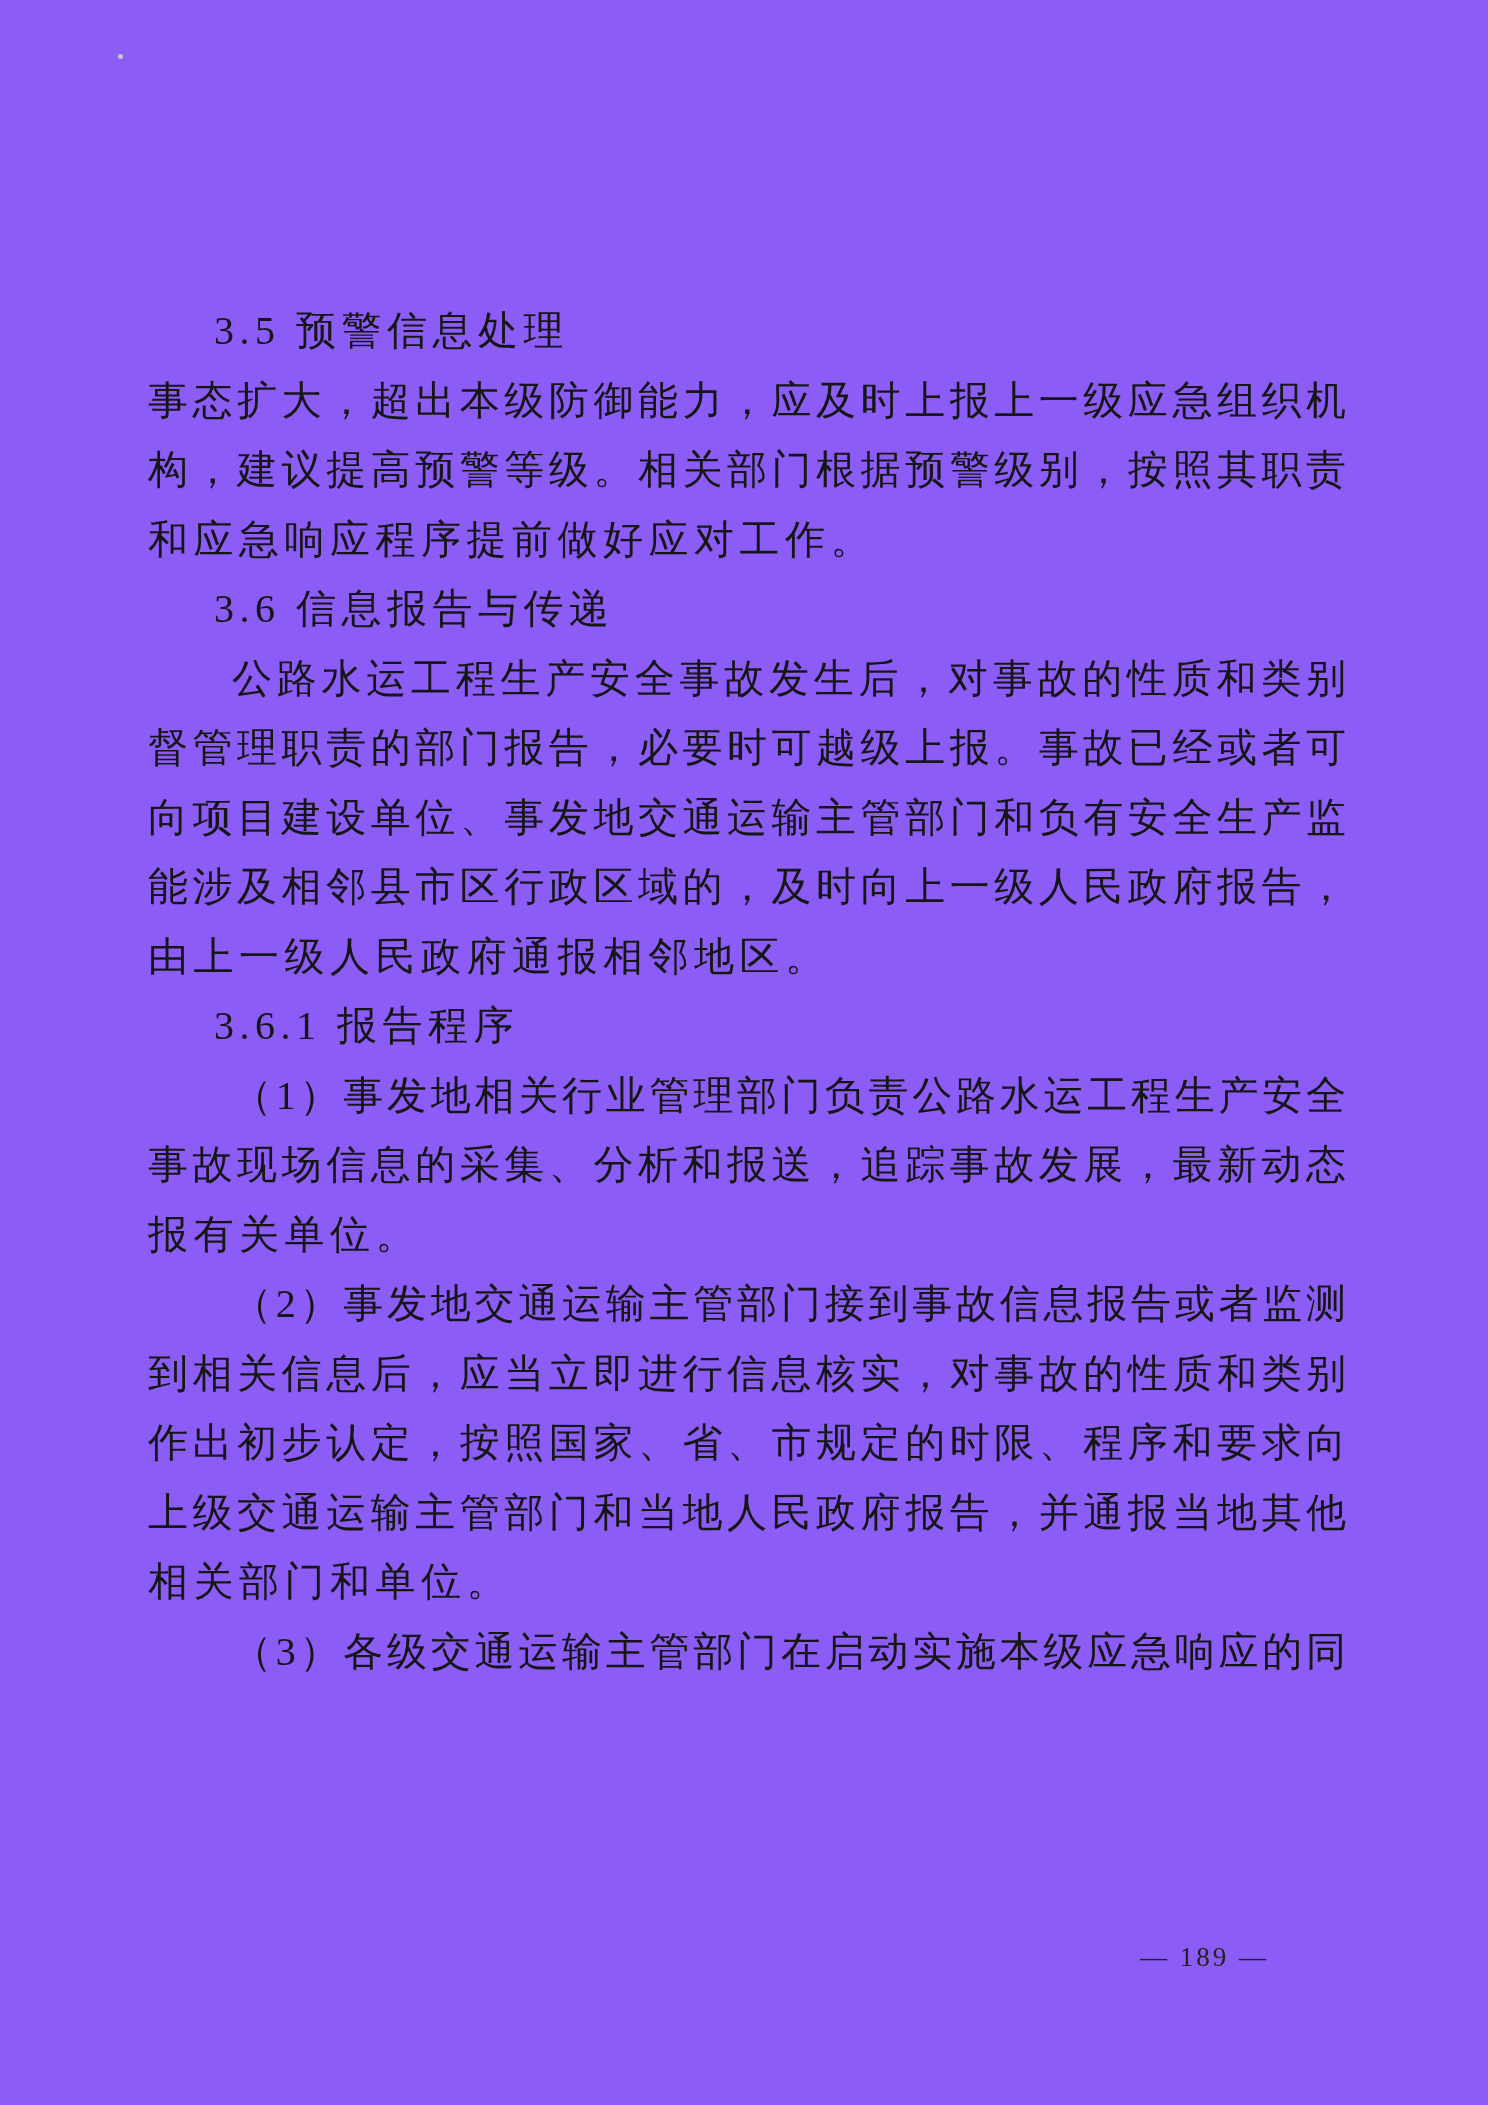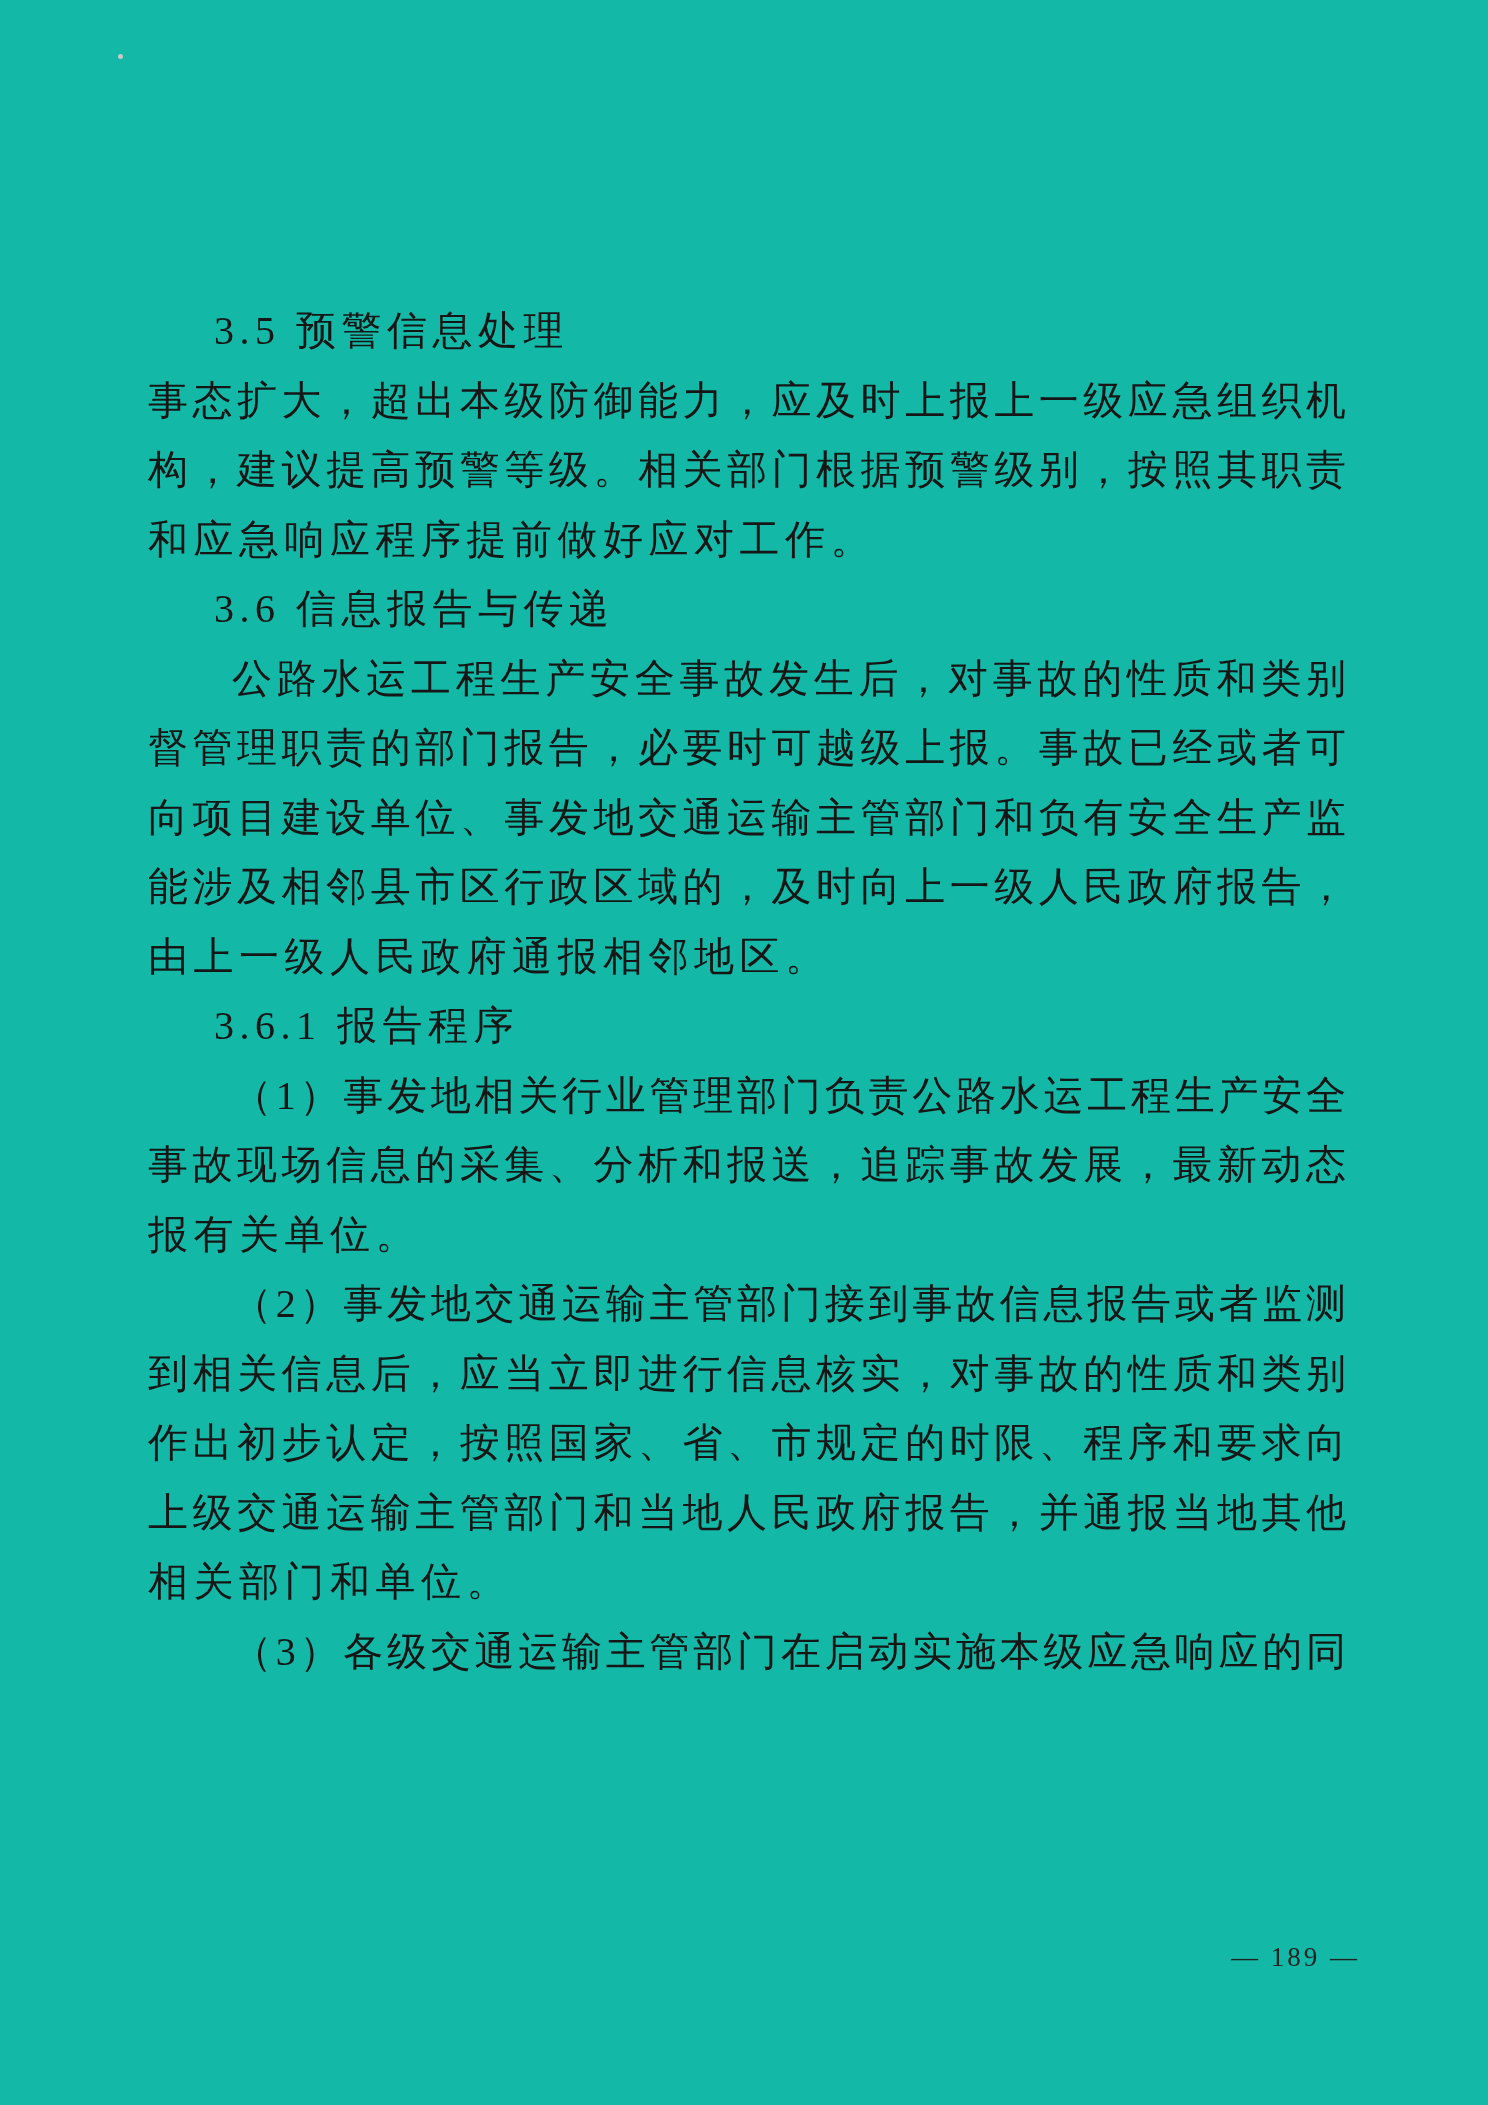--- a/index.html
+++ b/index.html
@@ -9,21 +9,21 @@
     overflow: hidden;
   }
   body {
     position: relative;
     font-family: "Liberation Serif", serif;
     color: #1a1a1a;
   }
   .page {
     position: absolute;
     inset: 0;
-    background: #14b8a6;
+    background: #8b5cf6;
   }
   .text-block {
     position: absolute;
     left: 148px;
     top: 296px;
     width: 1198px;
   }
   .line {
     height: 69.5px;
     line-height: 69.5px;
@@ -41,21 +41,21 @@
   }
   
   .line.first { padding-left: 84px; }
   
   .line.heading { padding-left: 66px; letter-spacing: 5.5px; }
   .page-number {
     position: absolute;
     left: 1140px;
     top: 1942px;
     width: 220px;
-    text-align: right;
+    text-align: left;
     font-size: 27px;
     letter-spacing: 3px;
     color: #222;
   }
   .speck {
     position: absolute;
     left: 118px; top: 54px;
     width: 5px; height: 5px;
     border-radius: 50%;
     background: #c9c9c9;

